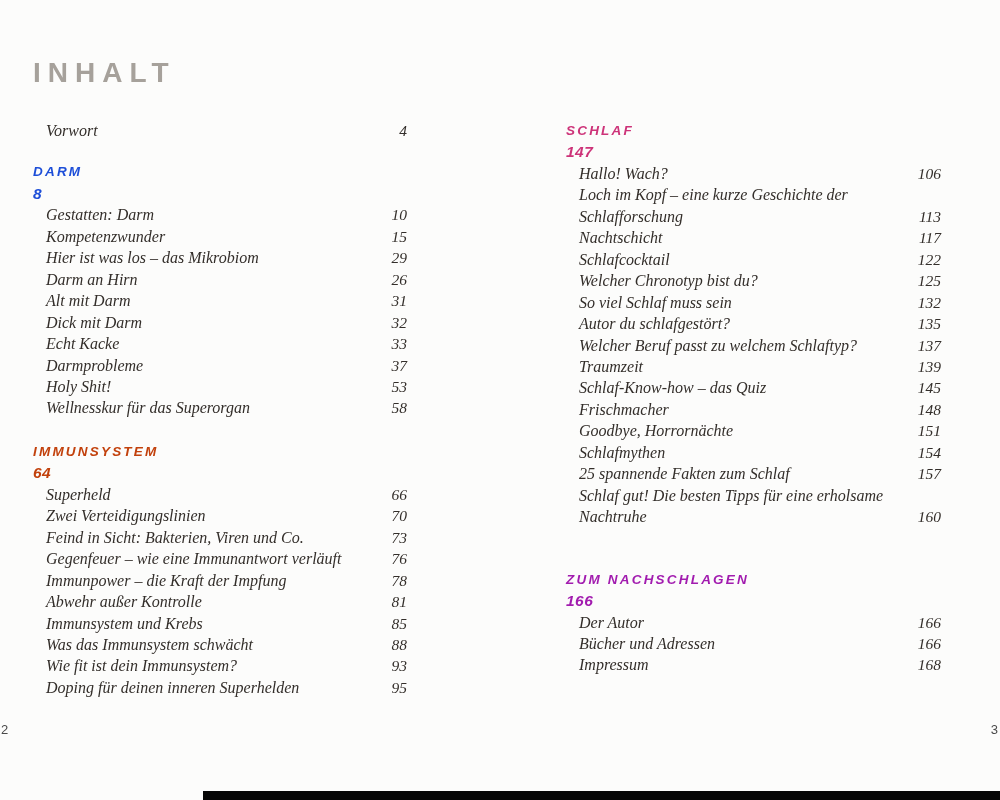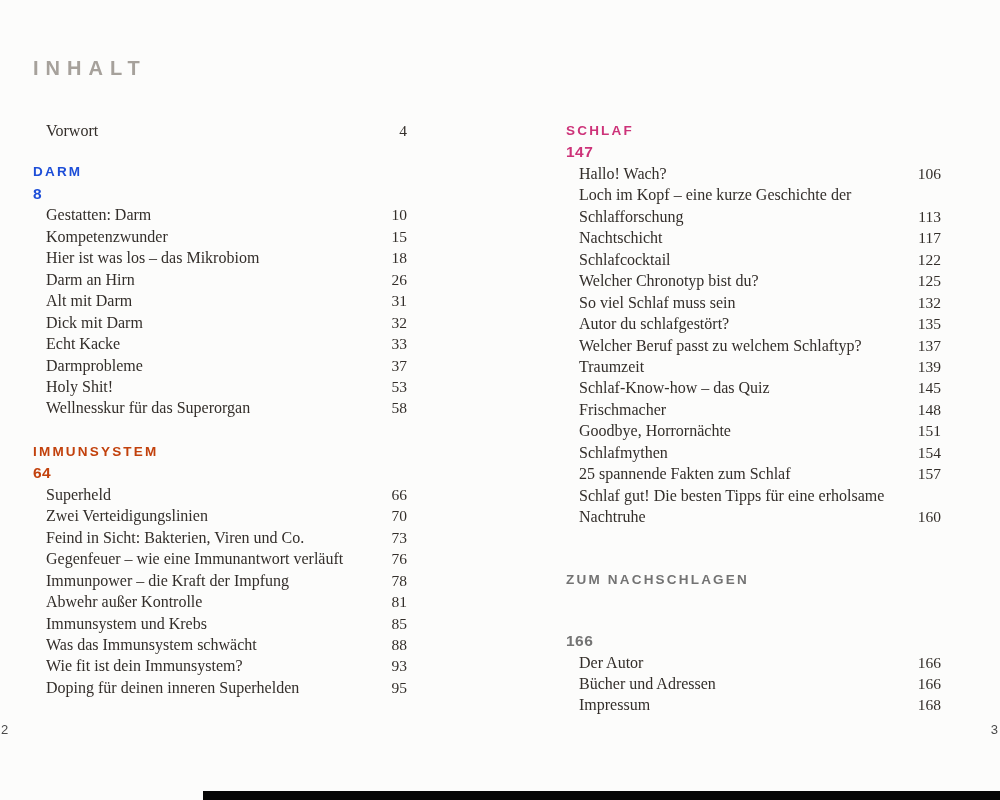--- a/index.html
+++ b/index.html
@@ -1,26 +1,26 @@
 <!DOCTYPE html>
 <html><head>
 <meta charset="utf-8">
 <style>
   html,body{margin:0;padding:0;}
   body{width:1000px;height:800px;background:#fbfbfa;overflow:hidden;}
   .page{position:relative;width:1000px;height:800px;background:#fcfcfb;
         font-family:"Liberation Serif",serif;color:#332e2a;}
   .page-title{position:absolute;left:33px;top:57px;margin:0;
-        font-family:"Liberation Sans",sans-serif;font-size:20px;font-weight:600;
+        font-family:"Liberation Sans",sans-serif;font-size:28px;font-weight:600;
         letter-spacing:7px;color:#a6a19b;}
   .col{position:absolute;top:120px;}
   #col-0{left:33px;width:374px;}
   #col-1{left:566px;width:375px;}
   .row{display:flex;justify-content:space-between;align-items:baseline;
-        line-height:21.45px;font-size:16px;}
+        line-height:21.45px;font-size:16px;font-style:italic;}
   .row .label{white-space:nowrap;}
   .entry-row{padding-left:13px;}
   .header-row{font-family:"Liberation Sans",sans-serif;font-size:13.5px;
         font-weight:700;letter-spacing:2.2px;flex-direction:column;}
   .header-row .num{letter-spacing:0.5px;}
   .num{font-size:15.5px;}
   
   #col-0 .toc-section + .toc-section{margin-top:20px;}
   #col-0 .toc-section + .toc-section + .toc-section{margin-top:22px;}
   #col-1 .toc-section + .toc-section{margin-top:41px;}
@@ -51,21 +51,21 @@
         <div class="row entry-row">
           <span class="label">Gestatten: Darm</span>
           <span class="num">10</span>
         </div>
         <div class="row entry-row">
           <span class="label">Kompetenzwunder</span>
           <span class="num">15</span>
         </div>
         <div class="row entry-row">
           <span class="label">Hier ist was los – das Mikrobiom</span>
-          <span class="num">18</span>
+          <span class="num">29</span>
         </div>
         <div class="row entry-row">
           <span class="label">Darm an Hirn</span>
           <span class="num">26</span>
         </div>
         <div class="row entry-row">
           <span class="label">Alt mit Darm</span>
           <span class="num">31</span>
         </div>
         <div class="row entry-row">
@@ -203,21 +203,21 @@
         </div>
         <div class="row entry-row">
           <span class="label">Schlaf gut! Die besten Tipps für eine erholsame</span>
         </div>
         <div class="row entry-row">
           <span class="label">Nachtruhe</span>
           <span class="num">160</span>
         </div>
       </div>
       <div class="toc-section">
-        <div class="row header-row" style="color: #737373; gap: 40px;">
+        <div class="row header-row" style="color: #a21caf;">
           <span class="label">ZUM NACHSCHLAGEN</span>
           <span class="num">166</span>
         </div>
         <div class="row entry-row">
           <span class="label">Der Autor</span>
           <span class="num">166</span>
         </div>
         <div class="row entry-row">
           <span class="label">Bücher und Adressen</span>
           <span class="num">166</span>

